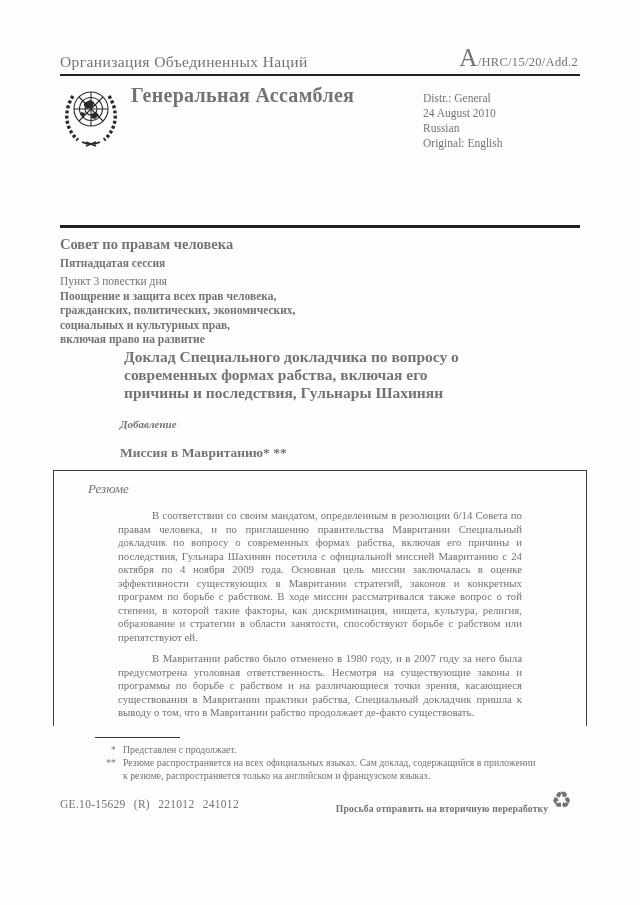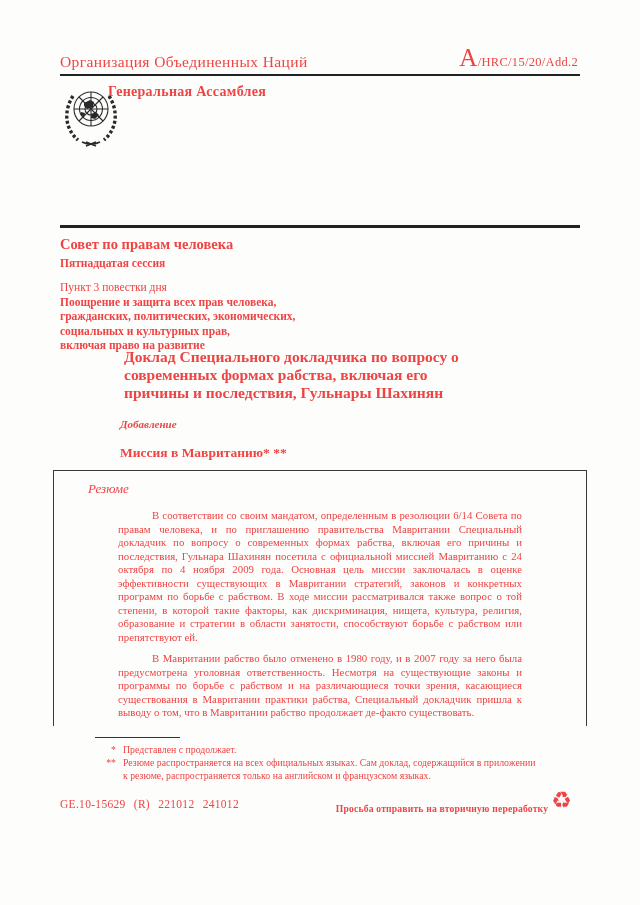--- a/index.html
+++ b/index.html
@@ -2,51 +2,51 @@
 <html><head>
 <meta charset="utf-8">
 <style>
   html,body{margin:0;padding:0;}
   body{background:#e8e8e8;}
   .page{
     position:relative;
     width:640px;height:905px;
     background:#fdfdfc;
     font-family:"Liberation Serif", serif;
-    color:#ef4444;
+    color:#737373;
     overflow:hidden;
     margin:0 auto;
   }
   
   .org-line{
     position:absolute;left:60px;top:53px;
     font-size:15.5px;letter-spacing:.4px;
   }
   .doc-symbol{
     position:absolute;right:62px;top:44px;
     display:flex;align-items:baseline;
   }
   .doc-symbol .big{font-size:25px;letter-spacing:.5px;}
   .doc-symbol .rest{font-size:12.5px;letter-spacing:.3px;}
   .rule{position:absolute;left:60px;width:520px;background:#222;}
   .rule-top{top:74px;height:2px;}
   .rule-session{top:225px;height:3px;}
   .emblem{position:absolute;left:60px;top:84px;}
   .assembly-title{
-    position:absolute;left:108px;top:84px;
-    font-size:14px;font-weight:bold;letter-spacing:.3px;margin:0;
+    position:absolute;left:131px;top:84px;
+    font-size:20px;font-weight:bold;letter-spacing:.3px;margin:0;
   }
   .distr-block{
     position:absolute;left:423px;top:91px;
     font-size:11.5px;line-height:15px;
   }
   
   .session-block{position:absolute;left:60px;top:236px;}
   .council{font-size:14.5px;font-weight:bold;margin-bottom:4px;}
-  .session-number{font-size:11.5px;font-weight:bold;margin-bottom:12px;}
+  .session-number{font-size:11.5px;font-weight:bold;margin-bottom:6px;}
   .agenda-item{font-size:11.5px;margin-bottom:2px;}
   .agenda-lines div{font-size:11.5px;font-weight:bold;line-height:14.3px;}
   
   .title-block{position:absolute;left:120px;top:344px;width:356px;}
   .main-title{font-size:15.5px;font-weight:bold;line-height:17.8px;margin:4px;}
   .addendum{font-size:11px;font-weight:bold;margin-top:17px;font-style:italic;}
   .mission{font-size:13.5px;font-weight:bold;margin-top:15px;}
   
   .summary-box{
     position:absolute;left:53px;top:470px;width:534px;height:256px;
@@ -123,20 +123,26 @@
       </g>
       <g stroke="#2a2a2a" fill="none" stroke-width="1.6">
         <path d="M22,58 C28,61 34,61 40,58"></path>
         <path d="M26,62 l10,-4 M36,62 l-10,-4"></path>
       </g>
     </svg>
   </span>
 
   <h1 class="assembly-title">Генеральная Ассамблея</h1>
 
+  <div class="distr-block">
+    <div>Distr.: General</div>
+    <div>24 August 2010</div>
+    <div>Russian</div>
+    <div>Original: English</div>
+  </div>
 
   <div class="rule rule-session"></div>
 
   <div class="session-block">
     <div class="council">Совет по правам человека</div>
     <div class="session-number">Пятнадцатая сессия</div>
     <div class="agenda-item">Пункт 3 повестки дня</div>
     <div class="agenda-lines">
       <div>Поощрение и защита всех прав человека,</div>
       <div>гражданских, политических, экономических,</div>

